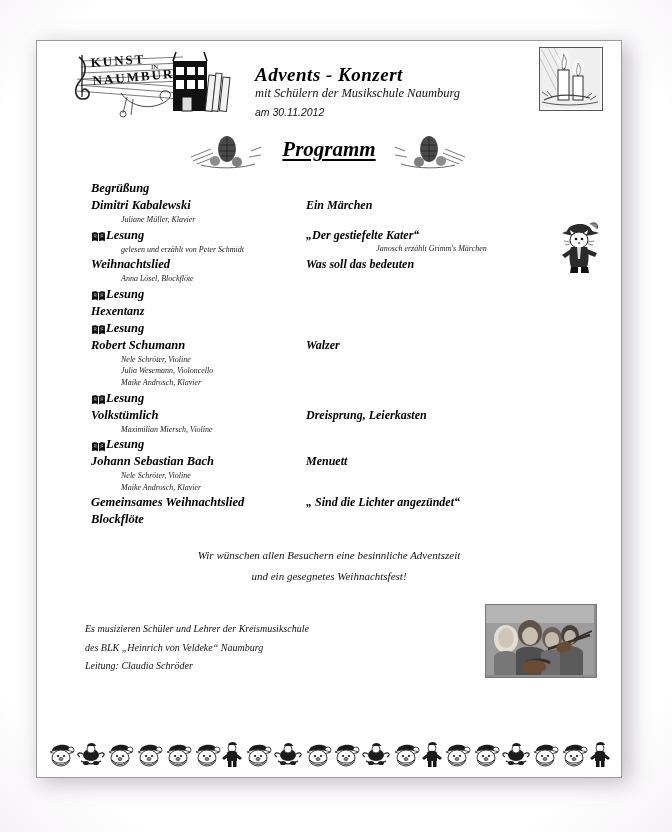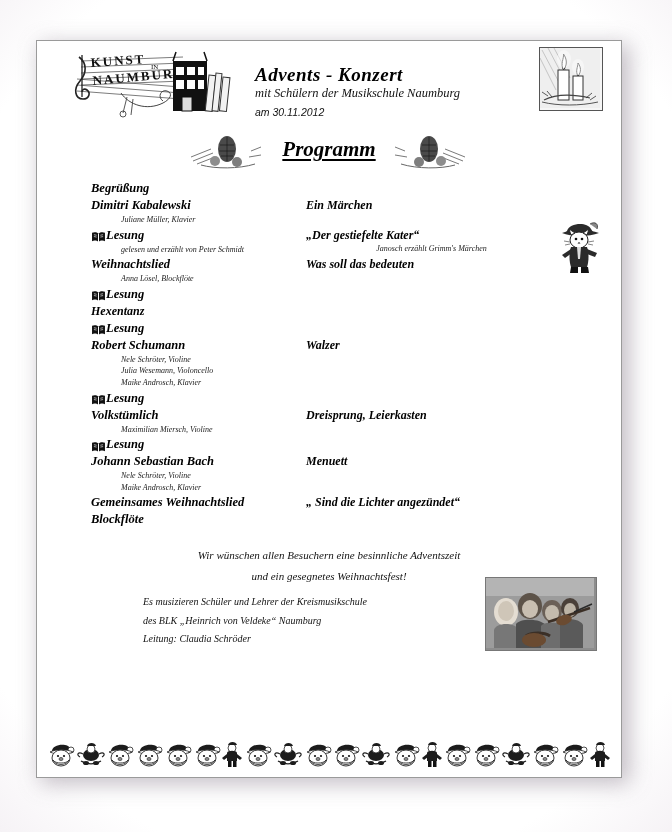--- a/index.html
+++ b/index.html
@@ -190,22 +190,22 @@
     font-style: italic;
     font-size: 11px;
     line-height: 1.9;
     color: #111;
     padding: 0 58px;
   }
 
   
   .credits-row {
     position: relative;
-    margin-top: 6px;
-    padding-left: 106px;
+    margin-top: 33px;
+    padding-left: 48px;
     min-height: 74px;
   }
   .credits {
     font-family: "Liberation Serif", serif;
     font-style: italic;
     font-size: 10px;
     line-height: 1.85;
     color: #111;
   }
   .photo {

